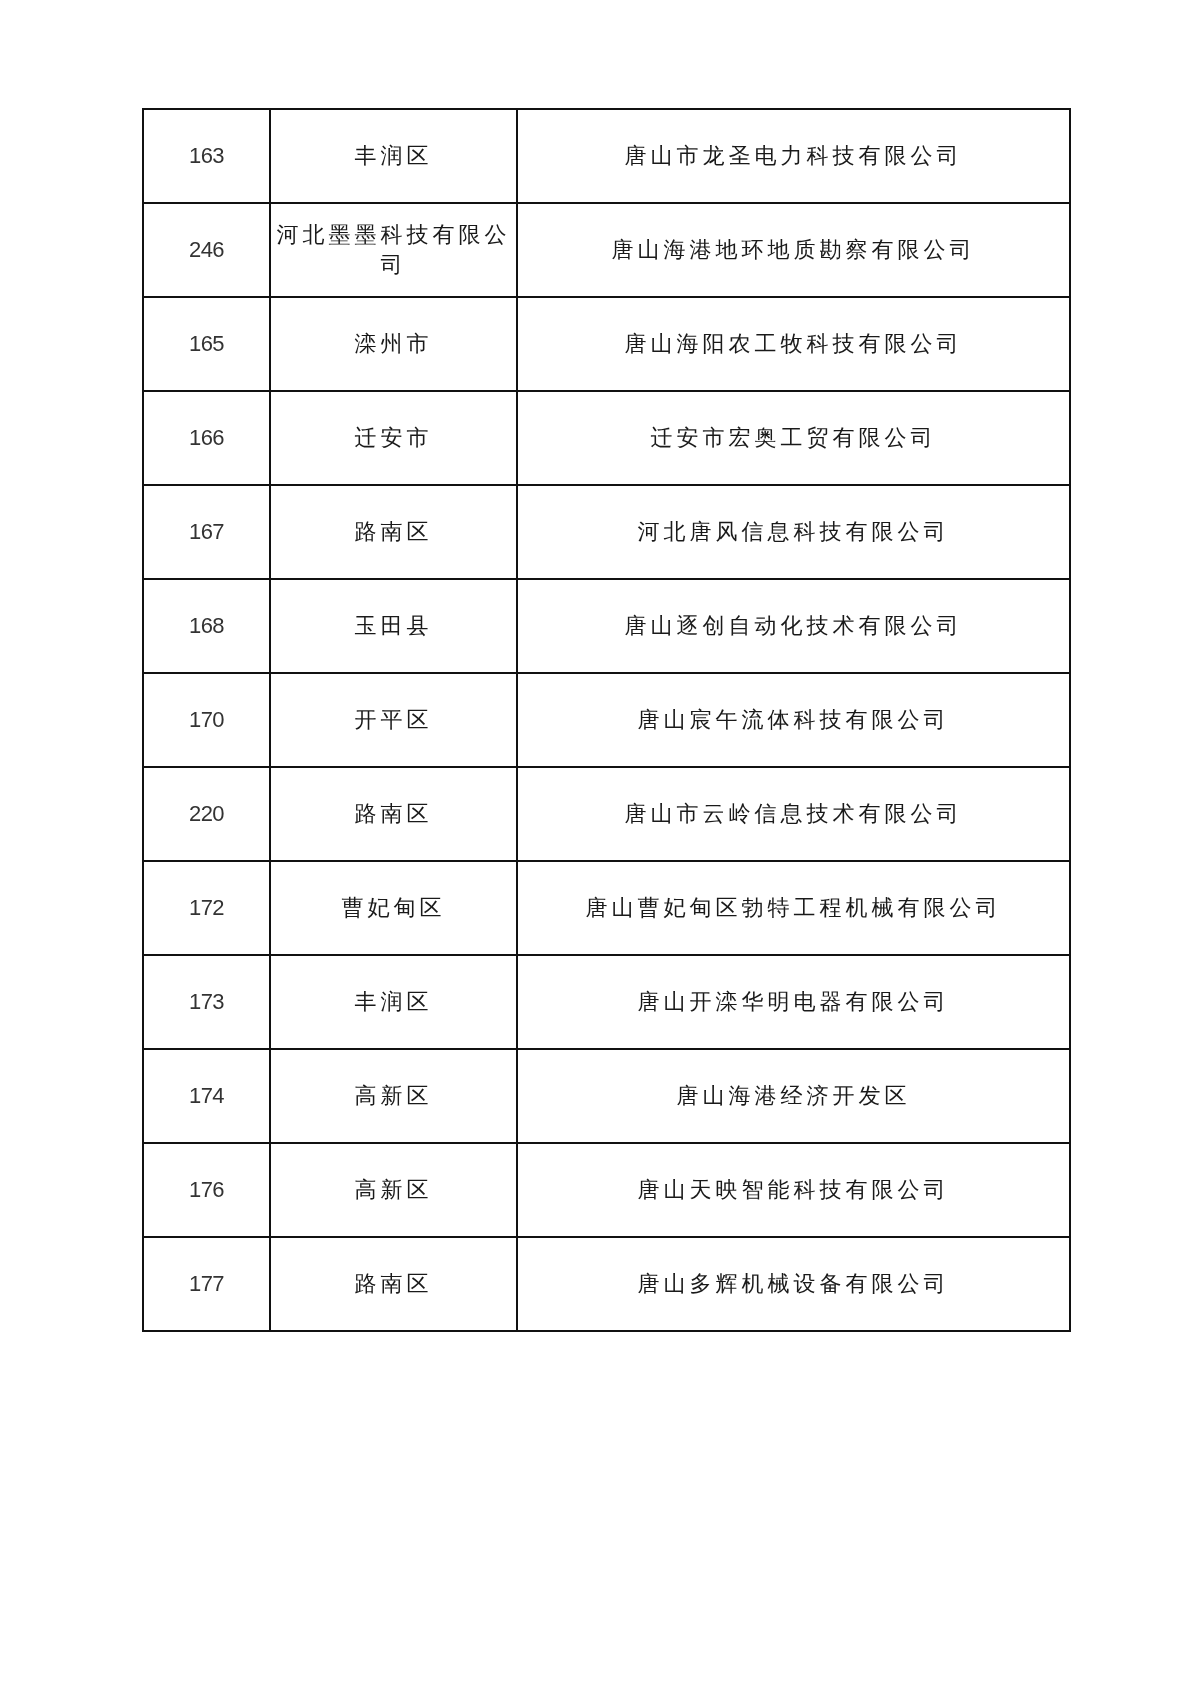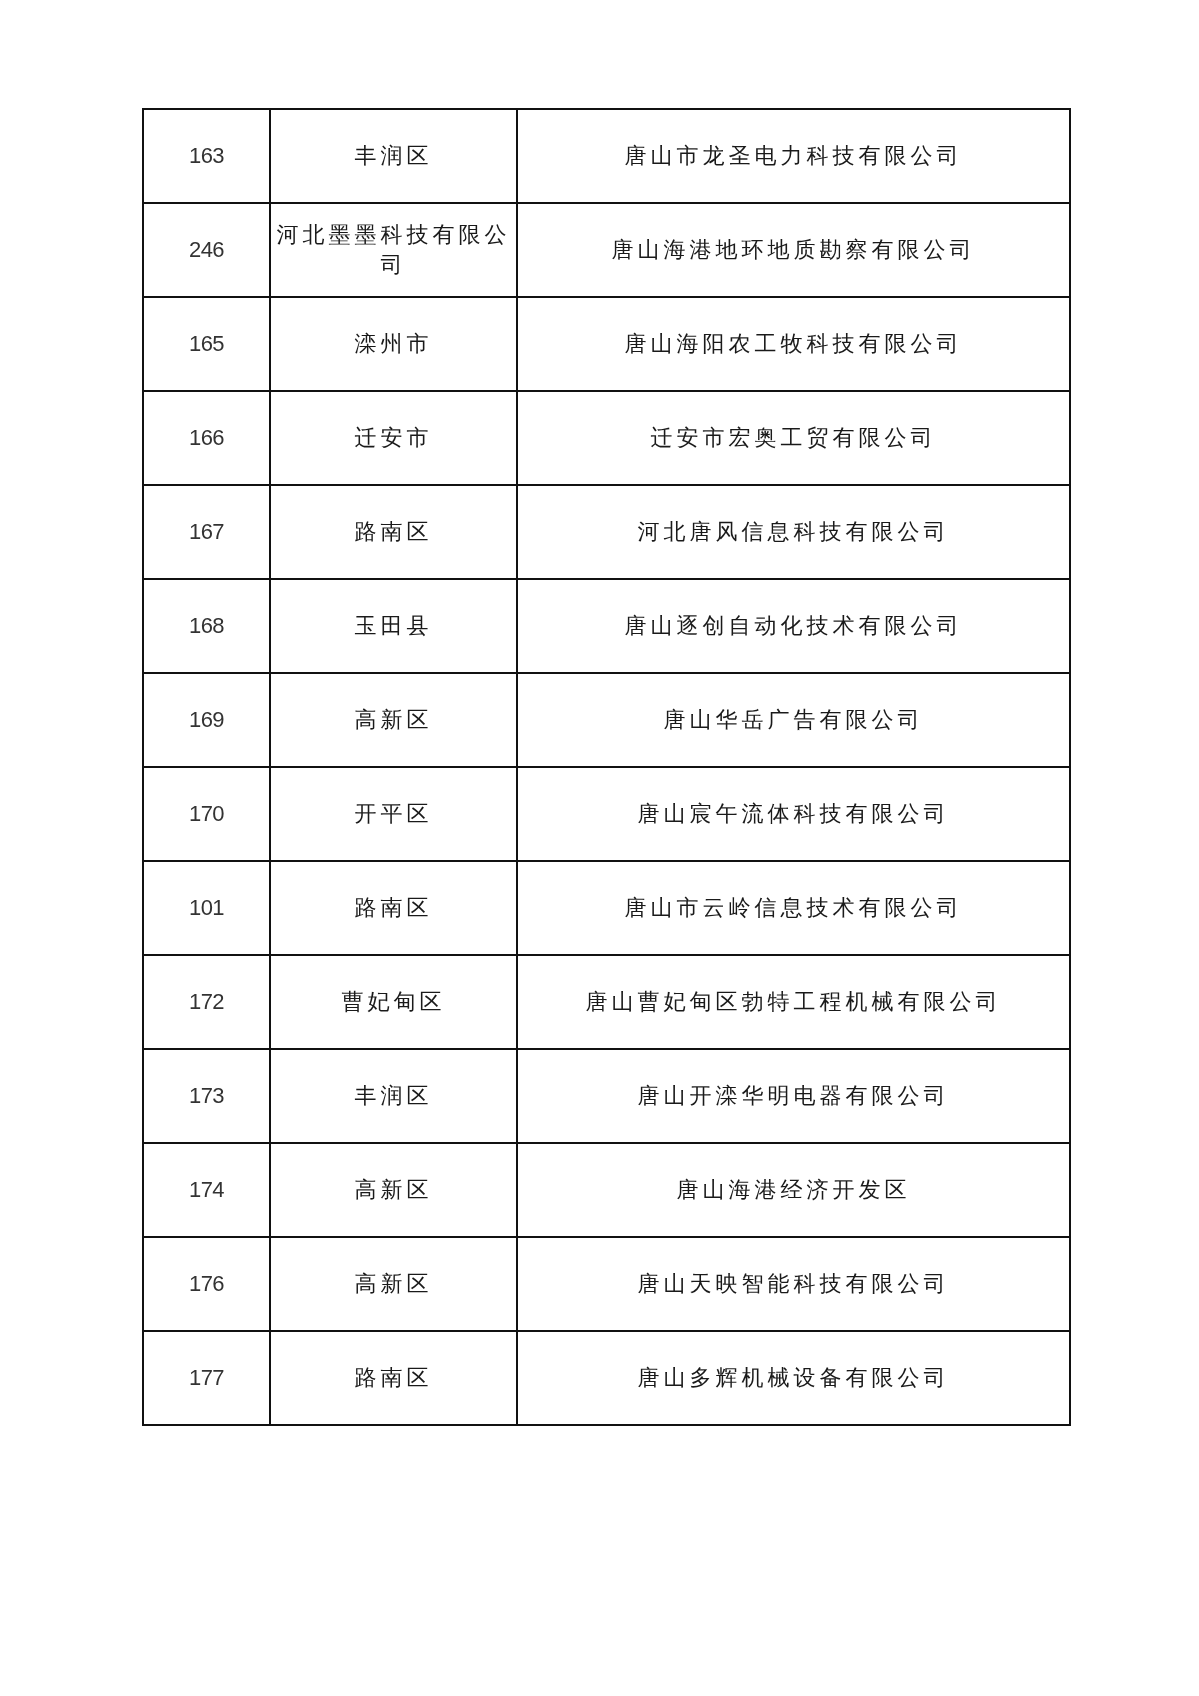--- a/index.html
+++ b/index.html
@@ -86,31 +86,26 @@
         <td class="col-no">167</td>
         <td class="col-region">路南区</td>
         <td class="col-company">河北唐风信息科技有限公司</td>
       </tr>
       <tr>
         <td class="col-no">168</td>
         <td class="col-region">玉田县</td>
         <td class="col-company">唐山逐创自动化技术有限公司</td>
       </tr>
       <tr>
-        <td class="col-no">169</td>
-        <td class="col-region">高新区</td>
-        <td class="col-company">唐山华岳广告有限公司</td>
-      </tr>
-      <tr>
         <td class="col-no">170</td>
         <td class="col-region">开平区</td>
         <td class="col-company">唐山宸午流体科技有限公司</td>
       </tr>
       <tr>
-        <td class="col-no">101</td>
+        <td class="col-no">220</td>
         <td class="col-region">路南区</td>
         <td class="col-company">唐山市云岭信息技术有限公司</td>
       </tr>
       <tr>
         <td class="col-no">172</td>
         <td class="col-region">曹妃甸区</td>
         <td class="col-company">唐山曹妃甸区勃特工程机械有限公司</td>
       </tr>
       <tr>
         <td class="col-no">173</td>

